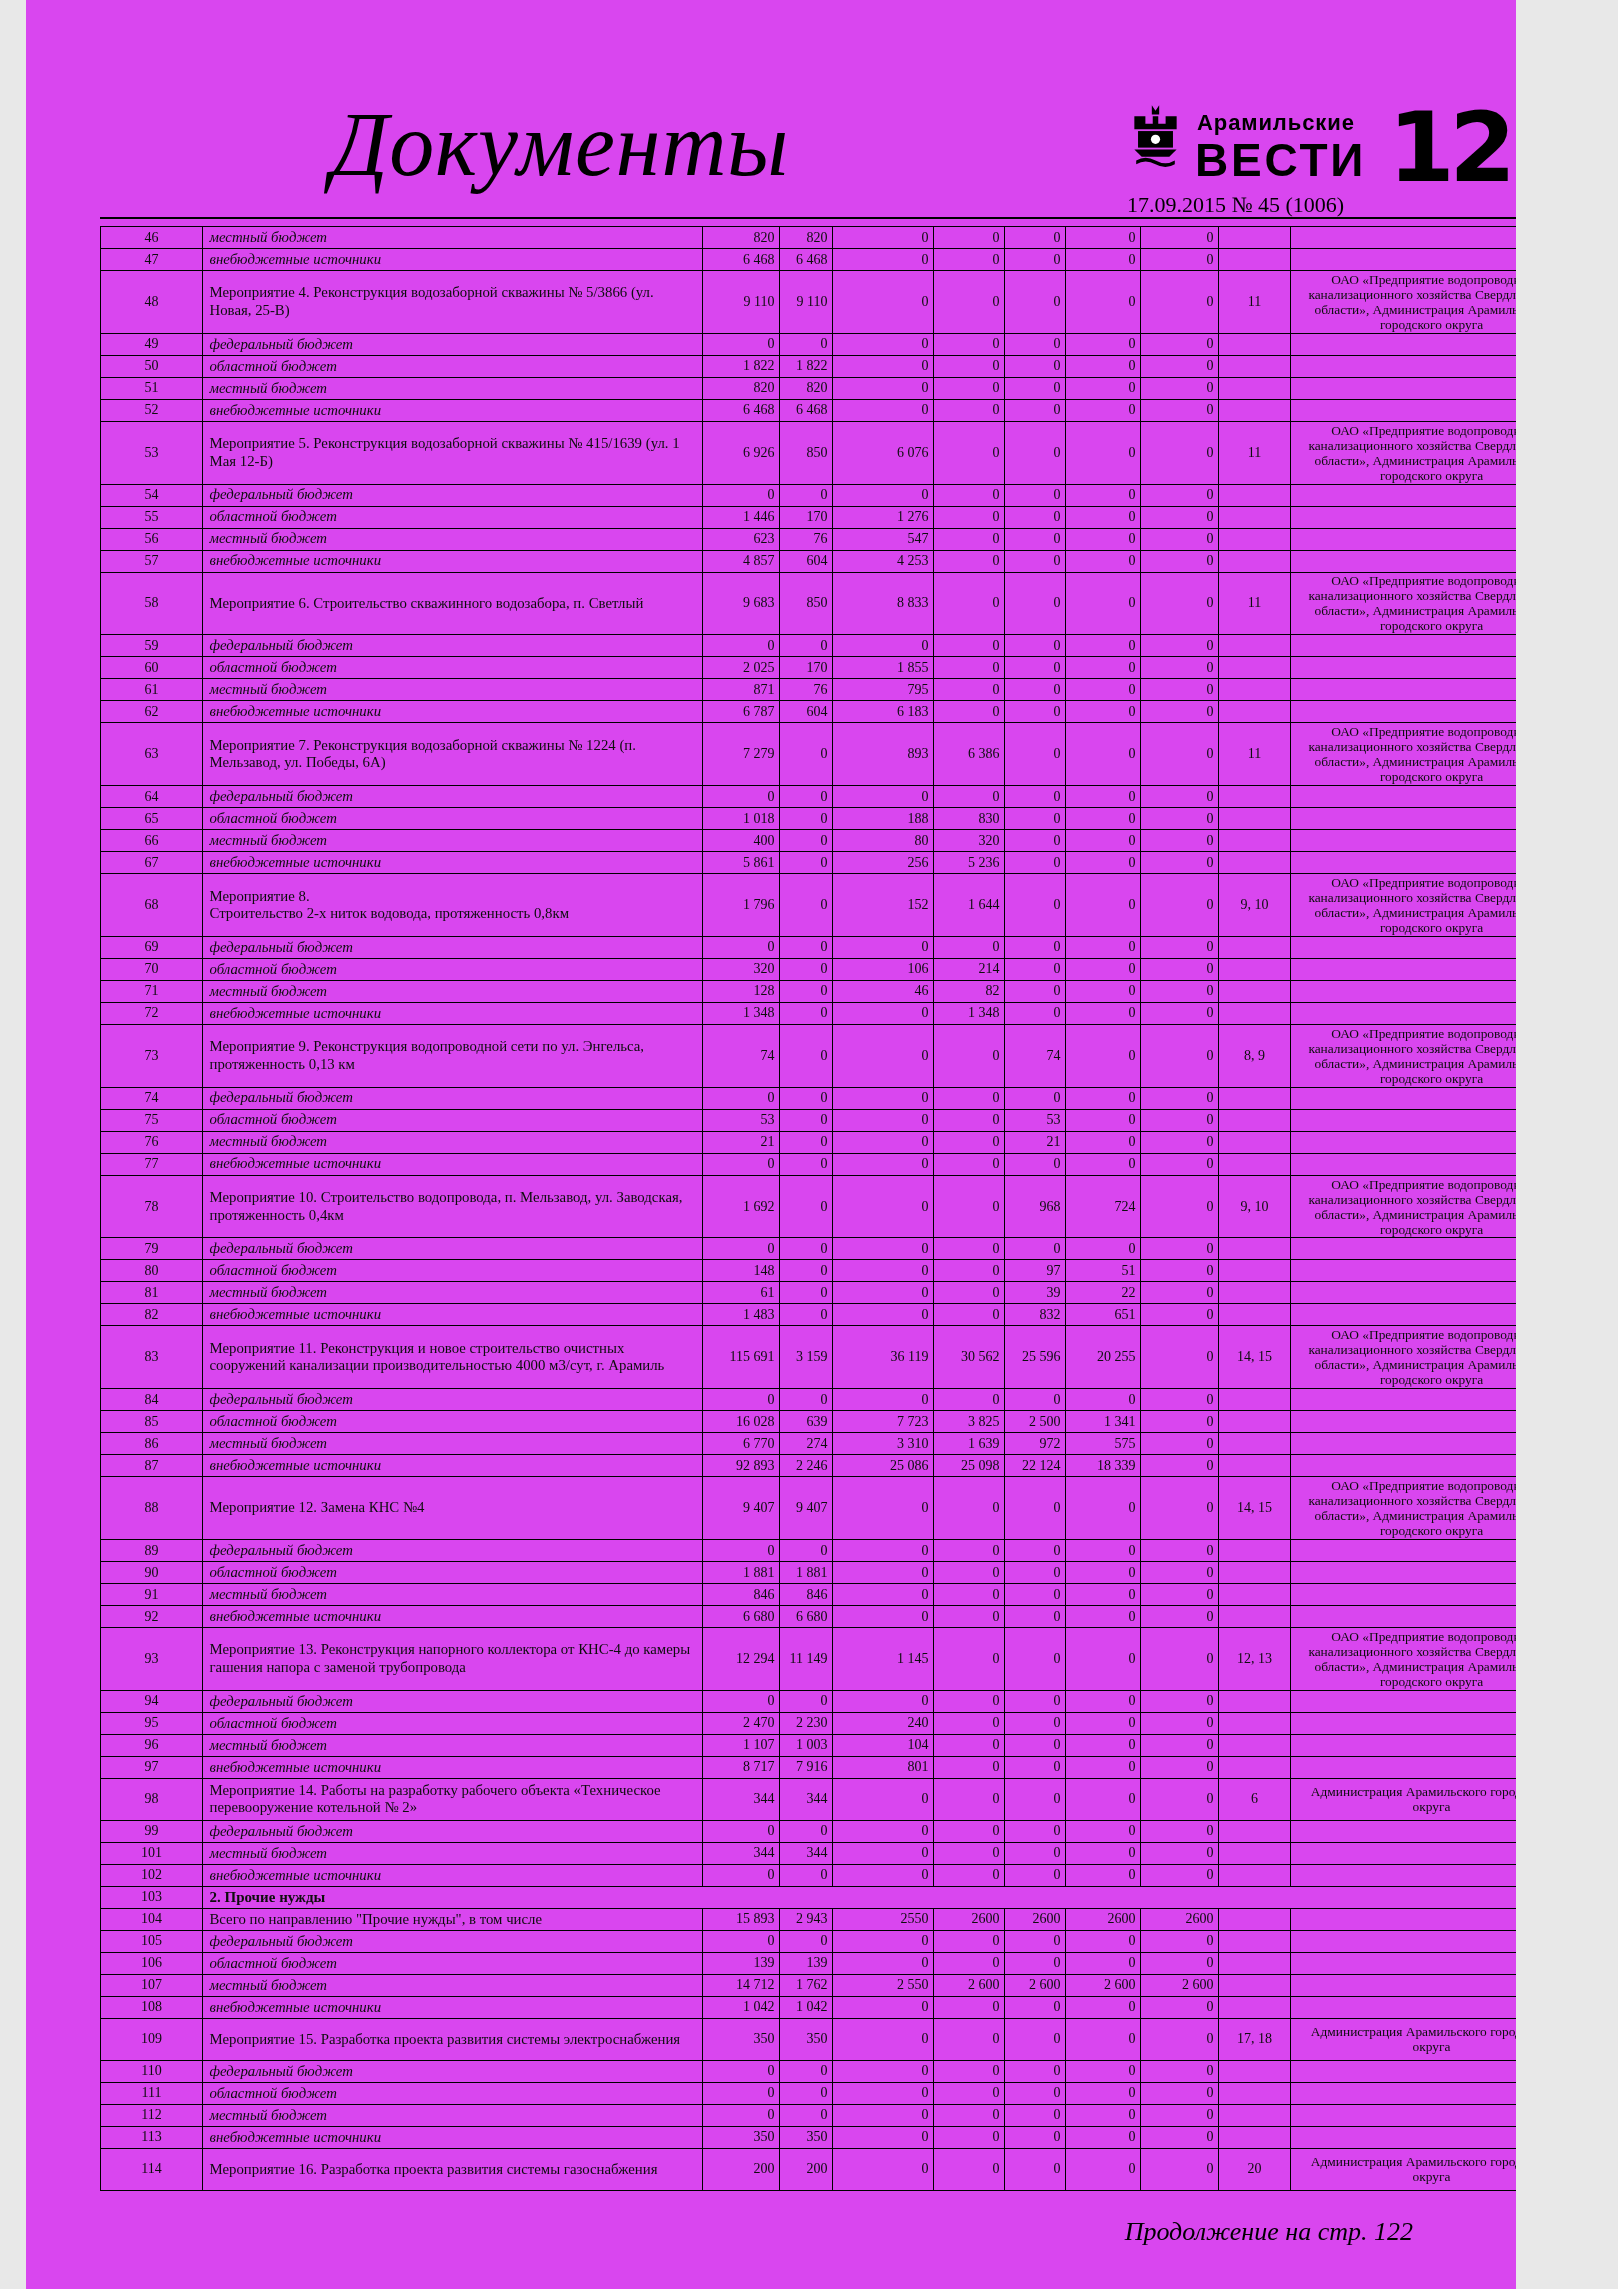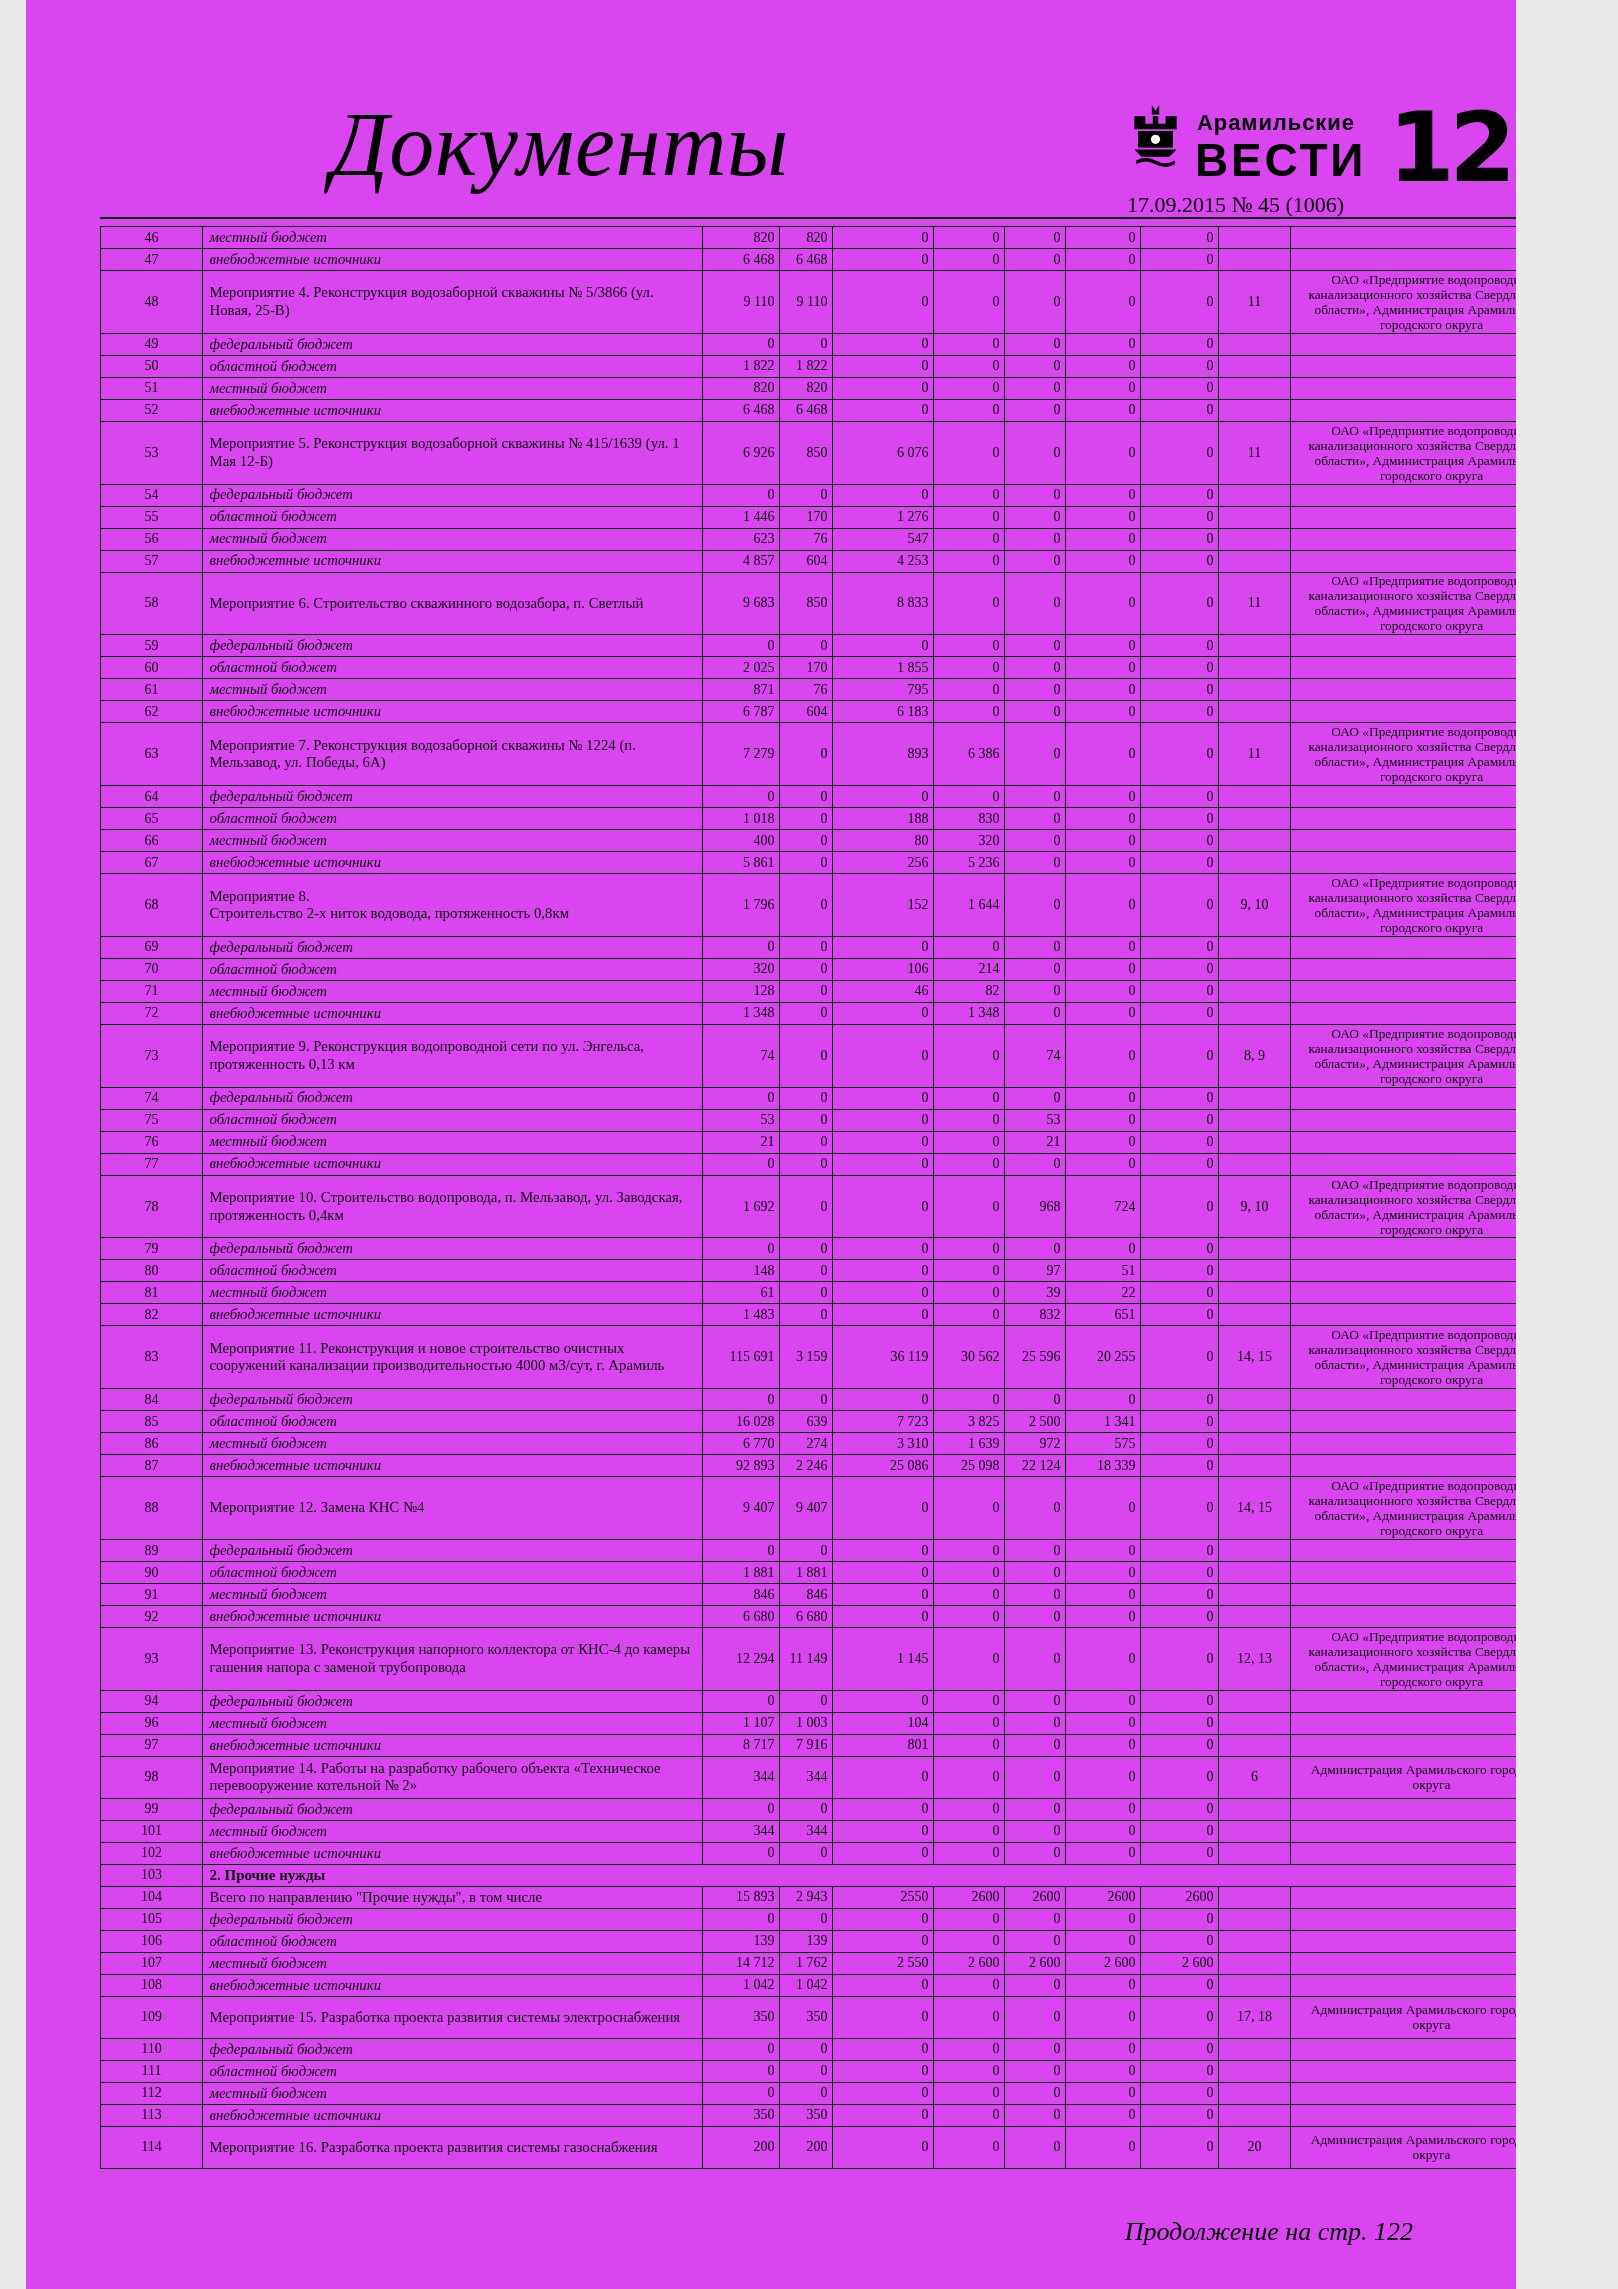--- a/index.html
+++ b/index.html
@@ -731,20 +731,33 @@
           <td class="val">0</td>
           <td class="val">0</td>
           <td class="val">0</td>
           <td class="val">0</td>
           <td class="val">0</td>
           <td class="val">0</td>
           <td class="note"></td>
           <td class="org"></td>
         </tr>
         <tr class="r-b">
+          <td class="rnum">95</td>
+          <td class="desc">областной бюджет</td>
+          <td class="val">2 470</td>
+          <td class="val">2 230</td>
+          <td class="val">240</td>
+          <td class="val">0</td>
+          <td class="val">0</td>
+          <td class="val">0</td>
+          <td class="val">0</td>
+          <td class="note"></td>
+          <td class="org"></td>
+        </tr>
+        <tr class="r-b">
           <td class="rnum">96</td>
           <td class="desc">местный бюджет</td>
           <td class="val">1 107</td>
           <td class="val">1 003</td>
           <td class="val">104</td>
           <td class="val">0</td>
           <td class="val">0</td>
           <td class="val">0</td>
           <td class="val">0</td>
           <td class="note"></td>

